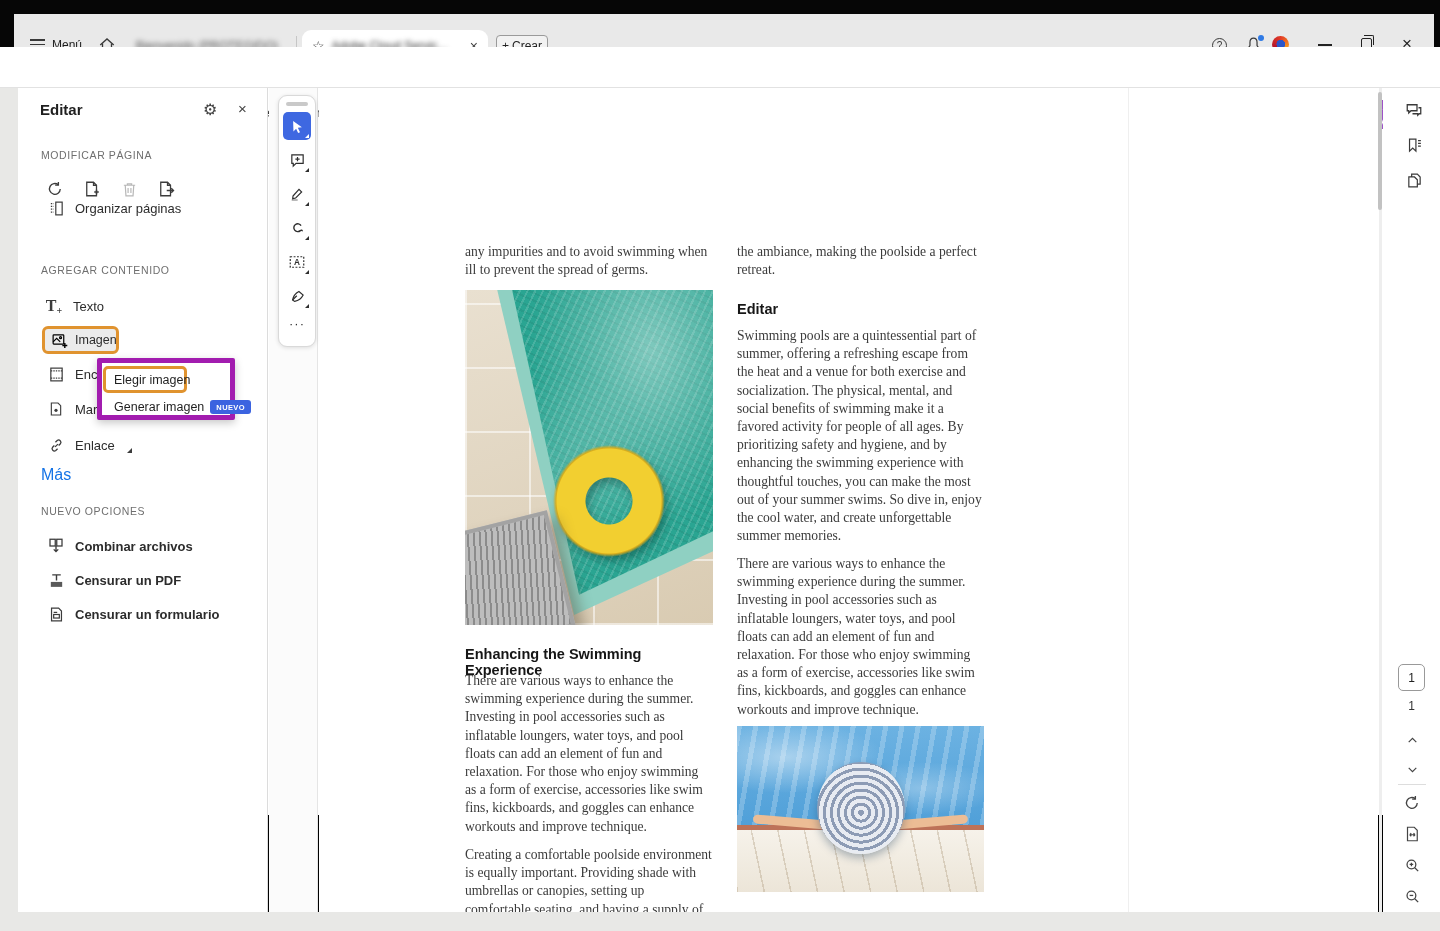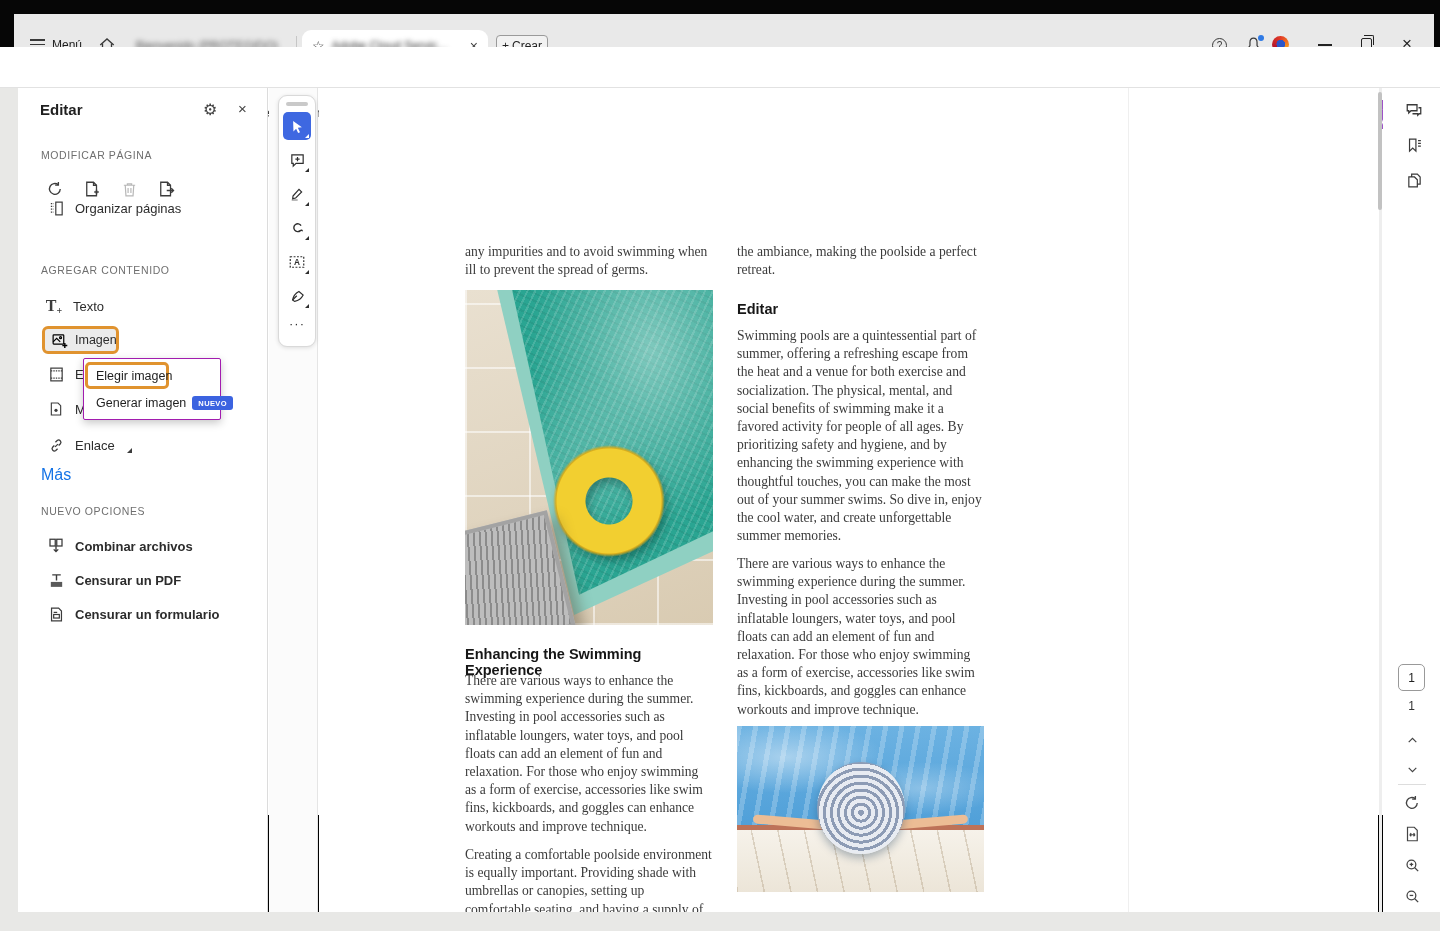--- a/index.html
+++ b/index.html
@@ -71,21 +71,21 @@
   .p-item { display:flex; align-items:center; gap:10px; cursor:pointer; color:#3c3c3c; }
   .icbox { width:18px; height:18px; display:flex; align-items:center; justify-content:center; }
   .mod-ic { top:179px; width:20px; height:20px; display:flex; align-items:center; justify-content:center; color:#3c3c3c; cursor:pointer; }
   .disabled { color:#b8b8b8 !important; cursor:default; }
   .imagen-chip { left:42px; top:326px; width:77px; height:28px; background:#ebebeb; border:3px solid #e0932f; border-radius:6px; display:flex; align-items:center; gap:7px; padding:0 6px; cursor:pointer; }
   .imagen-chip .p-item-label { font-size:12.5px; }
   .mas-link { left:41px; top:466px; font-size:16px; color:#1473e6; cursor:pointer; }
   .flyout-tri { width:0; height:0; border-left:5px solid transparent; border-bottom:5px solid #3c3c3c; transform:translate(2px,5px); }
 
   
-  .submenu { left:83px; top:358px; width:138px; height:62px; background:#fff; border:1px solid #a21caf; border-radius:2px; box-shadow:0 3px 8px rgba(0,0,0,.22); z-index:5;text-decoration:underline; }
+  .submenu { left:97px; top:358px; width:138px; height:62px; background:#fff; border:5px solid #a21caf; border-radius:2px; box-shadow:0 3px 8px rgba(0,0,0,.22); z-index:5;text-decoration:underline; }
   .submenu-choose { position:absolute; left:1px; top:3px; width:84px; height:27px; border:3px solid #e0932f; border-radius:5px; display:flex; align-items:center; padding-left:8px; font-size:12.5px; color:#1f1f1f; white-space:nowrap; cursor:pointer; }
   .submenu-gen { position:absolute; left:12px; top:37px; display:flex; align-items:center; gap:6px; font-size:12.5px; color:#1f1f1f; cursor:pointer; white-space:nowrap; }
   .badge-new { background:#3b63e0; color:#fff; font-size:7.5px; font-weight:bold; letter-spacing:.4px; padding:2.5px 6px; border-radius:3px; }
 
   
   .palette { left:278px; top:95px; width:38px; height:252px; background:#fff; border:1px solid #d9d9d9; border-radius:9px; box-shadow:0 1px 4px rgba(0,0,0,.12); z-index:4; display:flex; flex-direction:column; align-items:center; padding-top:6px; gap:6px; }
   .pal-handle { width:22px; height:4px; border-radius:2px; background:#c9c9c9; cursor:grab; }
   .pal-item { position:relative; width:28px; height:28px; border-radius:5px; display:flex; align-items:center; justify-content:center; color:#2e2e2e; cursor:pointer; }
   .pal-item.sel { background:#3e68e1; color:#fff; }
   .pal-item .corner { position:absolute; right:2px; bottom:2px; width:0; height:0; border-left:4px solid transparent; border-bottom:4px solid currentColor; }

